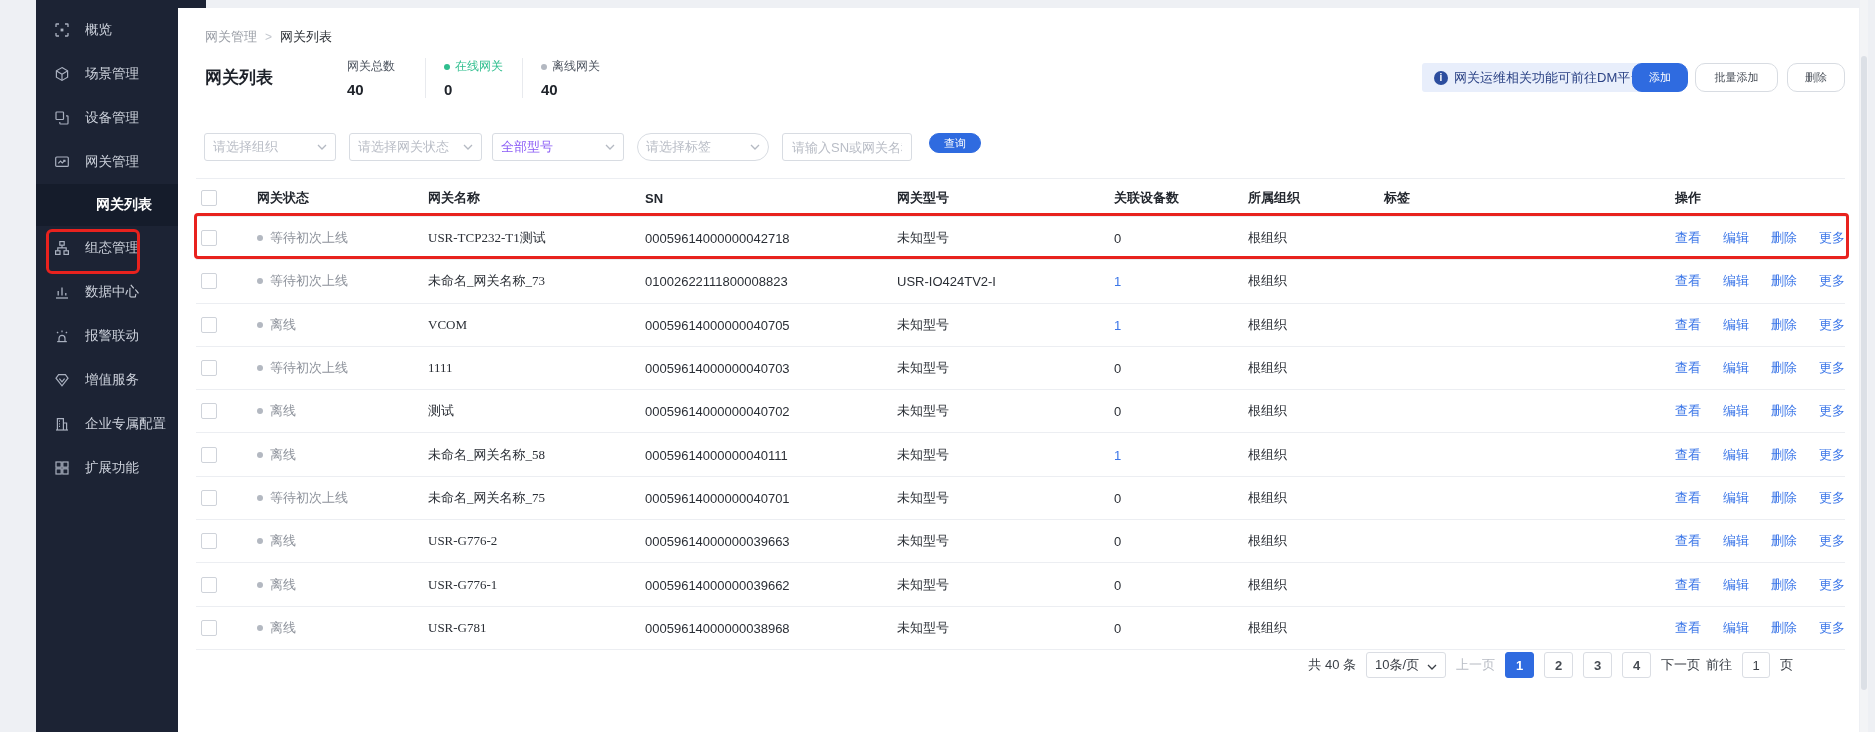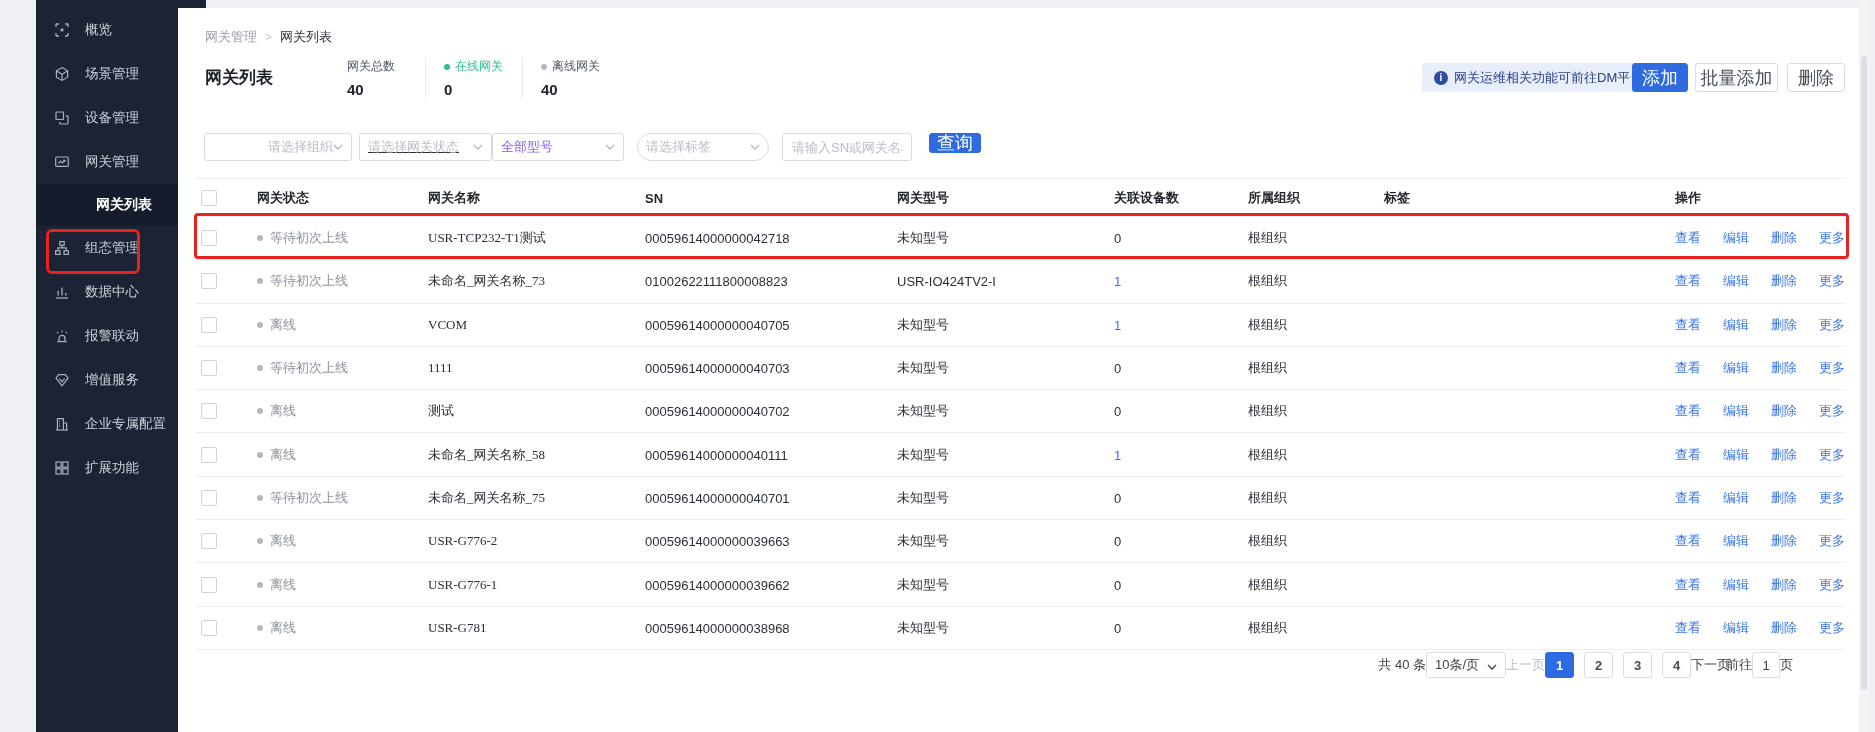--- a/index.html
+++ b/index.html
@@ -28,36 +28,36 @@
   .stat-label{font-size:12px;color:#4e5560;display:flex;align-items:center;gap:5px;white-space:nowrap;}
   .stat-label.green{color:#2fbe8e;}
   .stat-value{font-size:15px;font-weight:bold;color:#20242b;margin-top:6px;}
   .dot{display:inline-block;width:6px;height:6px;border-radius:50%;background:#b3b8c1;flex:0 0 6px;}
   .dot.green{background:#2fbe8e;}
   
   .notice{position:absolute;left:1244px;top:55px;height:29px;padding:0 12px;display:flex;align-items:center;gap:6px;
           background:#e8eefb;border-radius:3px;color:#2b4285;font-size:13px;white-space:nowrap;}
   .info-i{display:inline-flex;align-items:center;justify-content:center;width:14px;height:14px;border-radius:50%;
           background:#2c4d9e;color:#fff;font-size:10px;font-weight:bold;font-style:normal;}
-  .btn{position:absolute;top:55px;height:29px;box-sizing:border-box;border-radius:3px;font-size:18px;display:flex;
+  .btn{position:absolute;top:55px;height:29px;box-sizing:border-box;border-radius:10px;font-size:11px;display:flex;
        align-items:center;justify-content:center;cursor:pointer;}
   .btn-primary{background:#2f6be0;color:#fff;border:1px solid #2f6be0;}
   .btn-plain{background:#fff;color:#494f58;border:1px solid #d8dce2;}
   .btn-add{left:1454px;width:56px;}
   .btn-batch{left:1517px;width:83px;}
   .btn-del{left:1609px;width:58px;}
   
   .filters{position:absolute;left:0;top:125px;height:28px;width:100%;}
   .sel,.search{position:absolute;top:0;height:28px;box-sizing:border-box;border:1px solid #d8dce2;border-radius:3px;background:#fff;
        display:flex;align-items:center;padding:0 8px;font-size:13px;}
   .sel .ph{color:#b9bdc6;flex:1;white-space:nowrap;overflow:hidden;}
   .sel .val{color:#8b5cf6;flex:1;}
   .sel .sel-arrow{color:#b4b9c2;display:inline-flex;}
-  .sel1{left:26px;width:148px;text-align:right;}
-  .sel2{left:181px;width:133px;text-decoration:underline;}
+  .sel1{left:26px;width:132px;}
+  .sel2{left:171px;width:133px;}
   .sel3{left:314px;width:132px;}
   .sel4{left:459px;width:132px;border-radius:14px;}
   .search{left:604px;width:130px;padding:0;}
   .search input{border:none;outline:none;width:100%;height:100%;padding:0 9px;font-size:13px;font-family:inherit;color:#33373e;background:transparent;}
   .search input::placeholder{color:#b9bdc6;}
   .btn-query{left:751px;width:52px;top:0;position:absolute;height:20px;}
   
   .table{position:absolute;left:18px;top:170px;width:1649px;}
   .t-head{position:relative;height:37px;border-top:1px solid #eceef2;border-bottom:1px solid #eceef2;}
   .t-head .cell{font-weight:bold;color:#23272e;}
@@ -69,21 +69,21 @@
   .col-sn{left:449px;}
   .col-model{left:701px;}
   .col-devices{left:918px;}
   .col-org{left:1052px;}
   .col-tag{left:1188px;}
   .col-actions{left:1479px;display:flex;gap:22px;text-align:center;}
   .checkbox{display:inline-block;width:14px;height:14px;border:1px solid #cfd3da;border-radius:2px;background:#fff;cursor:pointer;}
   .blue-link{color:#3b76e8;cursor:pointer;}
   .action-link{color:#3b76e8;cursor:pointer;text-decoration:none;}
   
-  .pagination{position:absolute;right:66px;top:644px;display:flex;align-items:center;font-size:13px;color:#3a3f46;}
+  .pagination{position:absolute;right:66px;top:644px;display:flex;align-items:center;gap:10px;font-size:13px;color:#3a3f46;}
   .pg-size{width:80px;height:26px;box-sizing:border-box;border:1px solid #dadde3;border-radius:3px;display:flex;align-items:center;
            justify-content:space-between;padding:0 8px;color:#3a3f46;cursor:pointer;}
   .pg-prev{color:#b9bdc5;cursor:default;}
   .pg-next{color:#3a3f46;cursor:pointer;}
   .pg-num{width:29px;height:26px;box-sizing:border-box;border:1px solid #dadde3;border-radius:3px;background:#fff;display:flex;
           align-items:center;justify-content:center;font-weight:bold;color:#464b52;cursor:pointer;}
   .pg-num.active{background:#2f6be0;border-color:#2f6be0;color:#fff;}
   .pg-goto-input{width:28px;height:26px;box-sizing:border-box;border:1px solid #dadde3;border-radius:3px;text-align:center;
           font-size:13px;font-family:inherit;color:#3a3f46;outline:none;}
   

